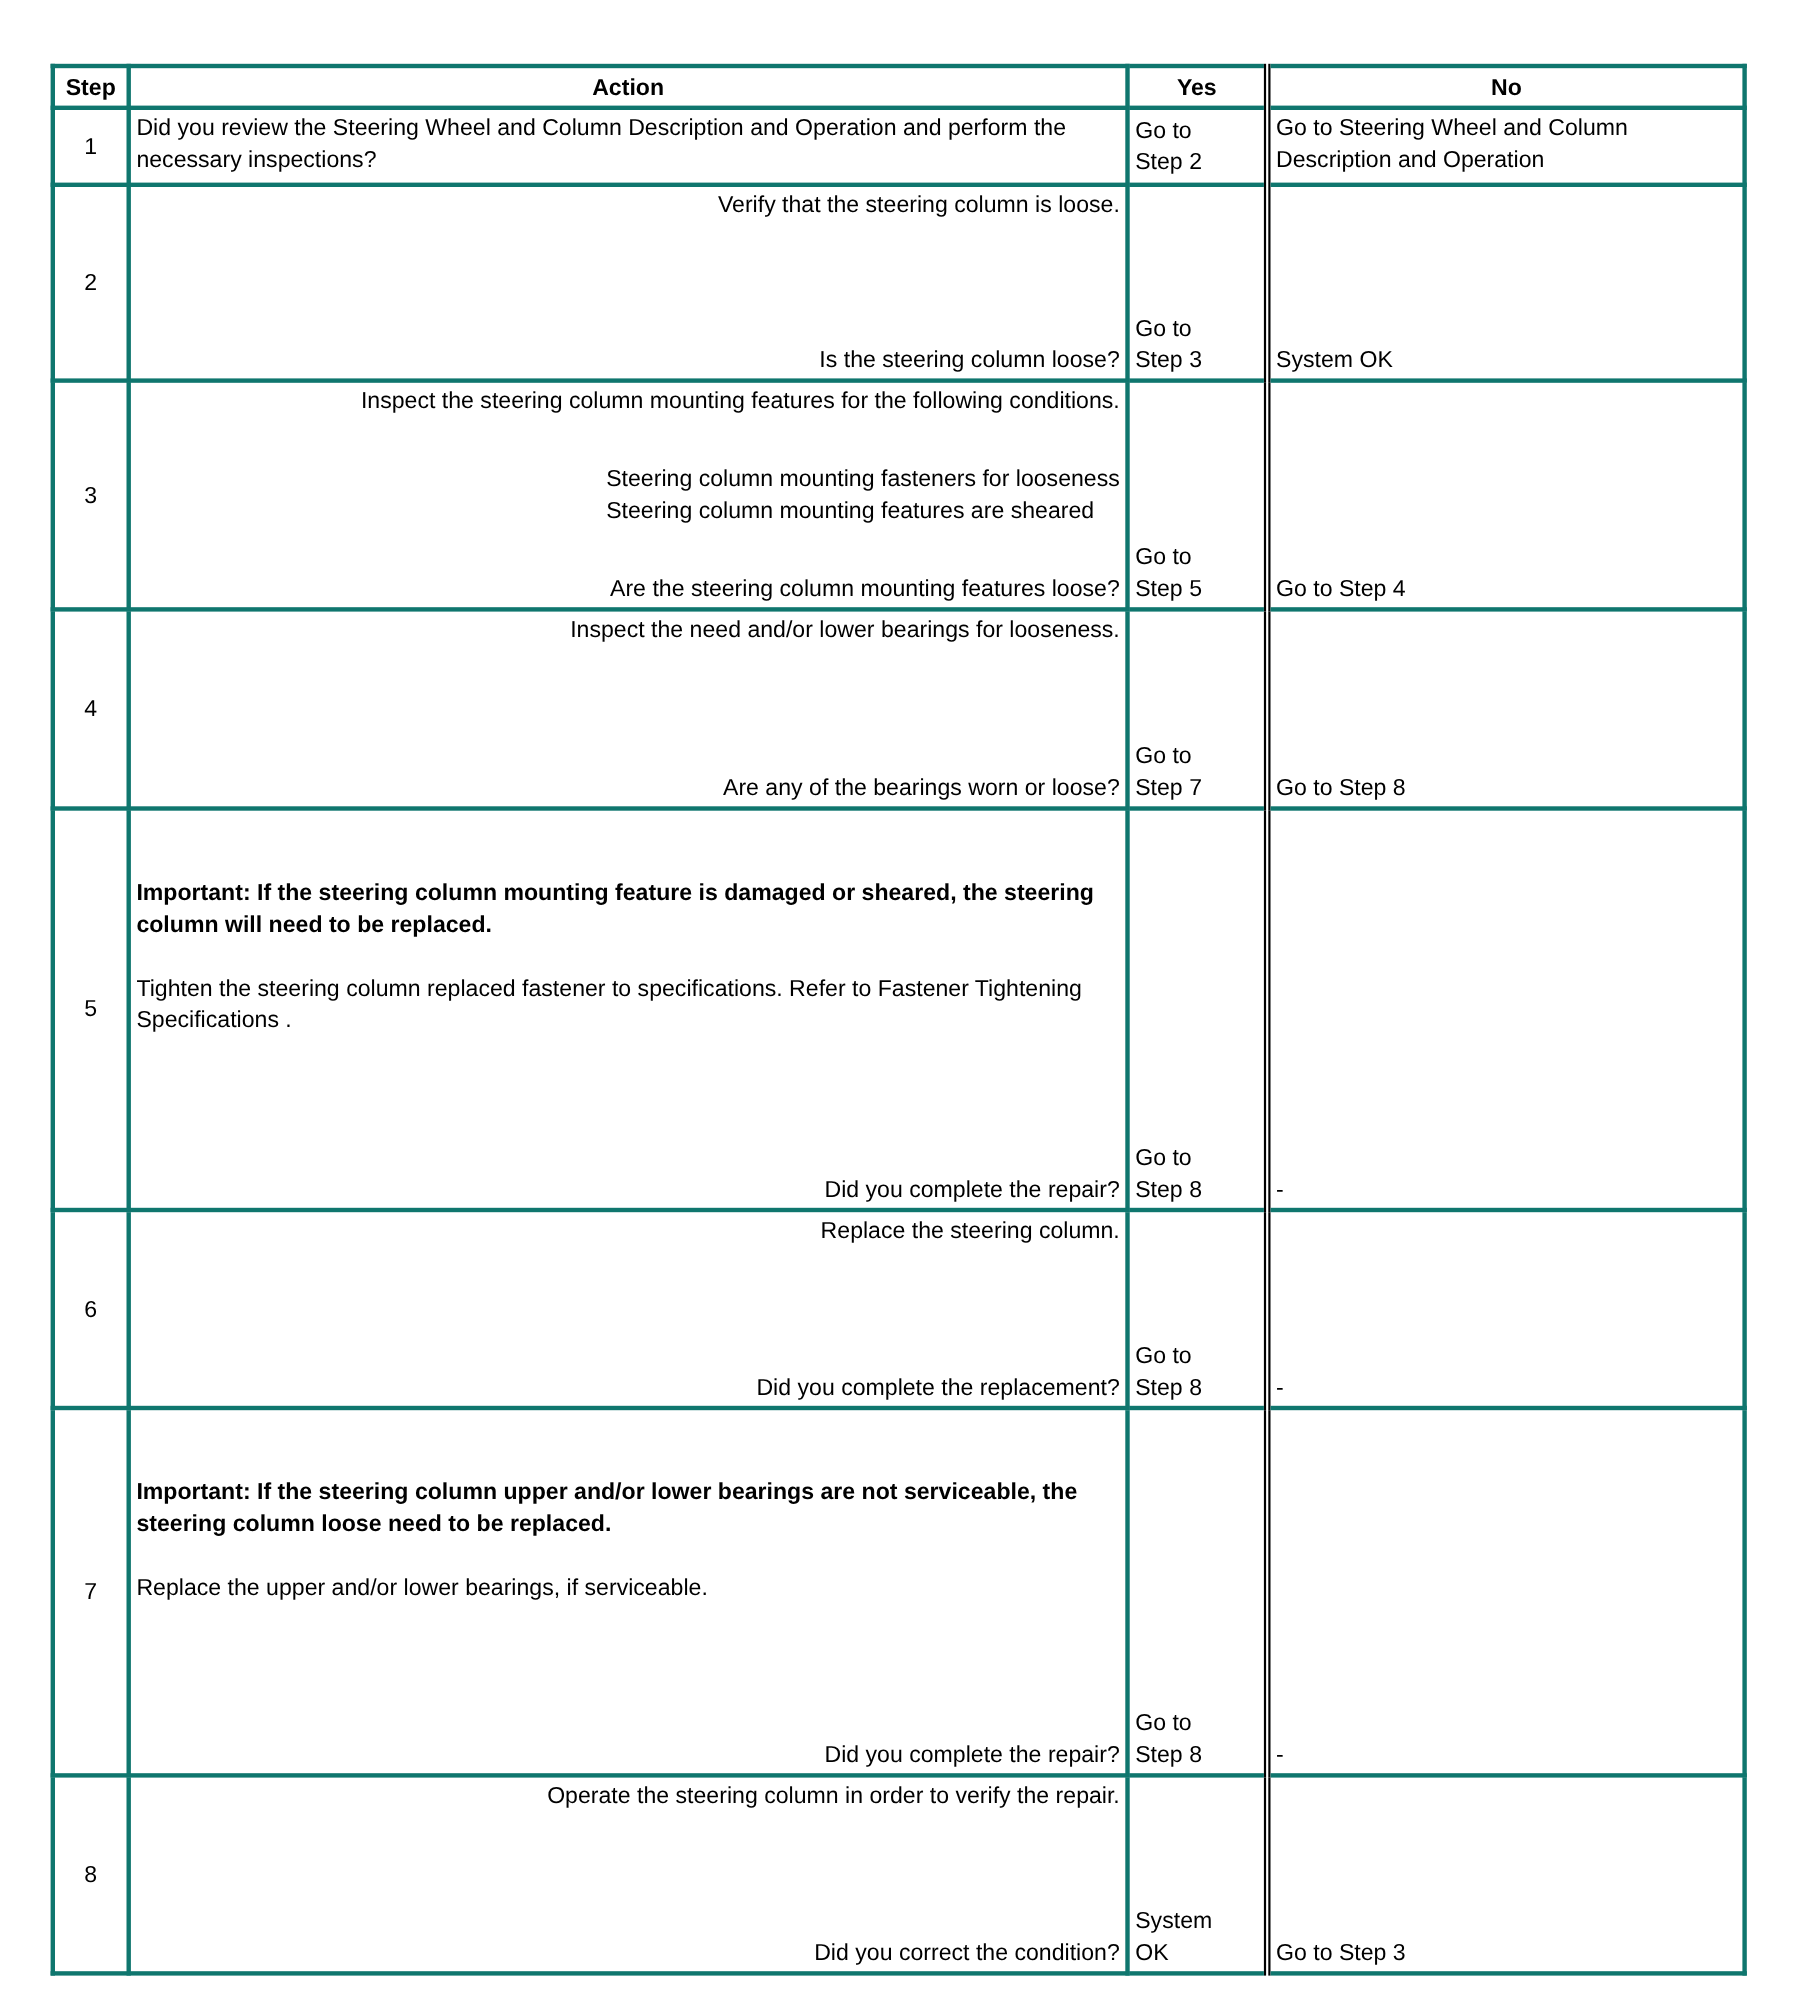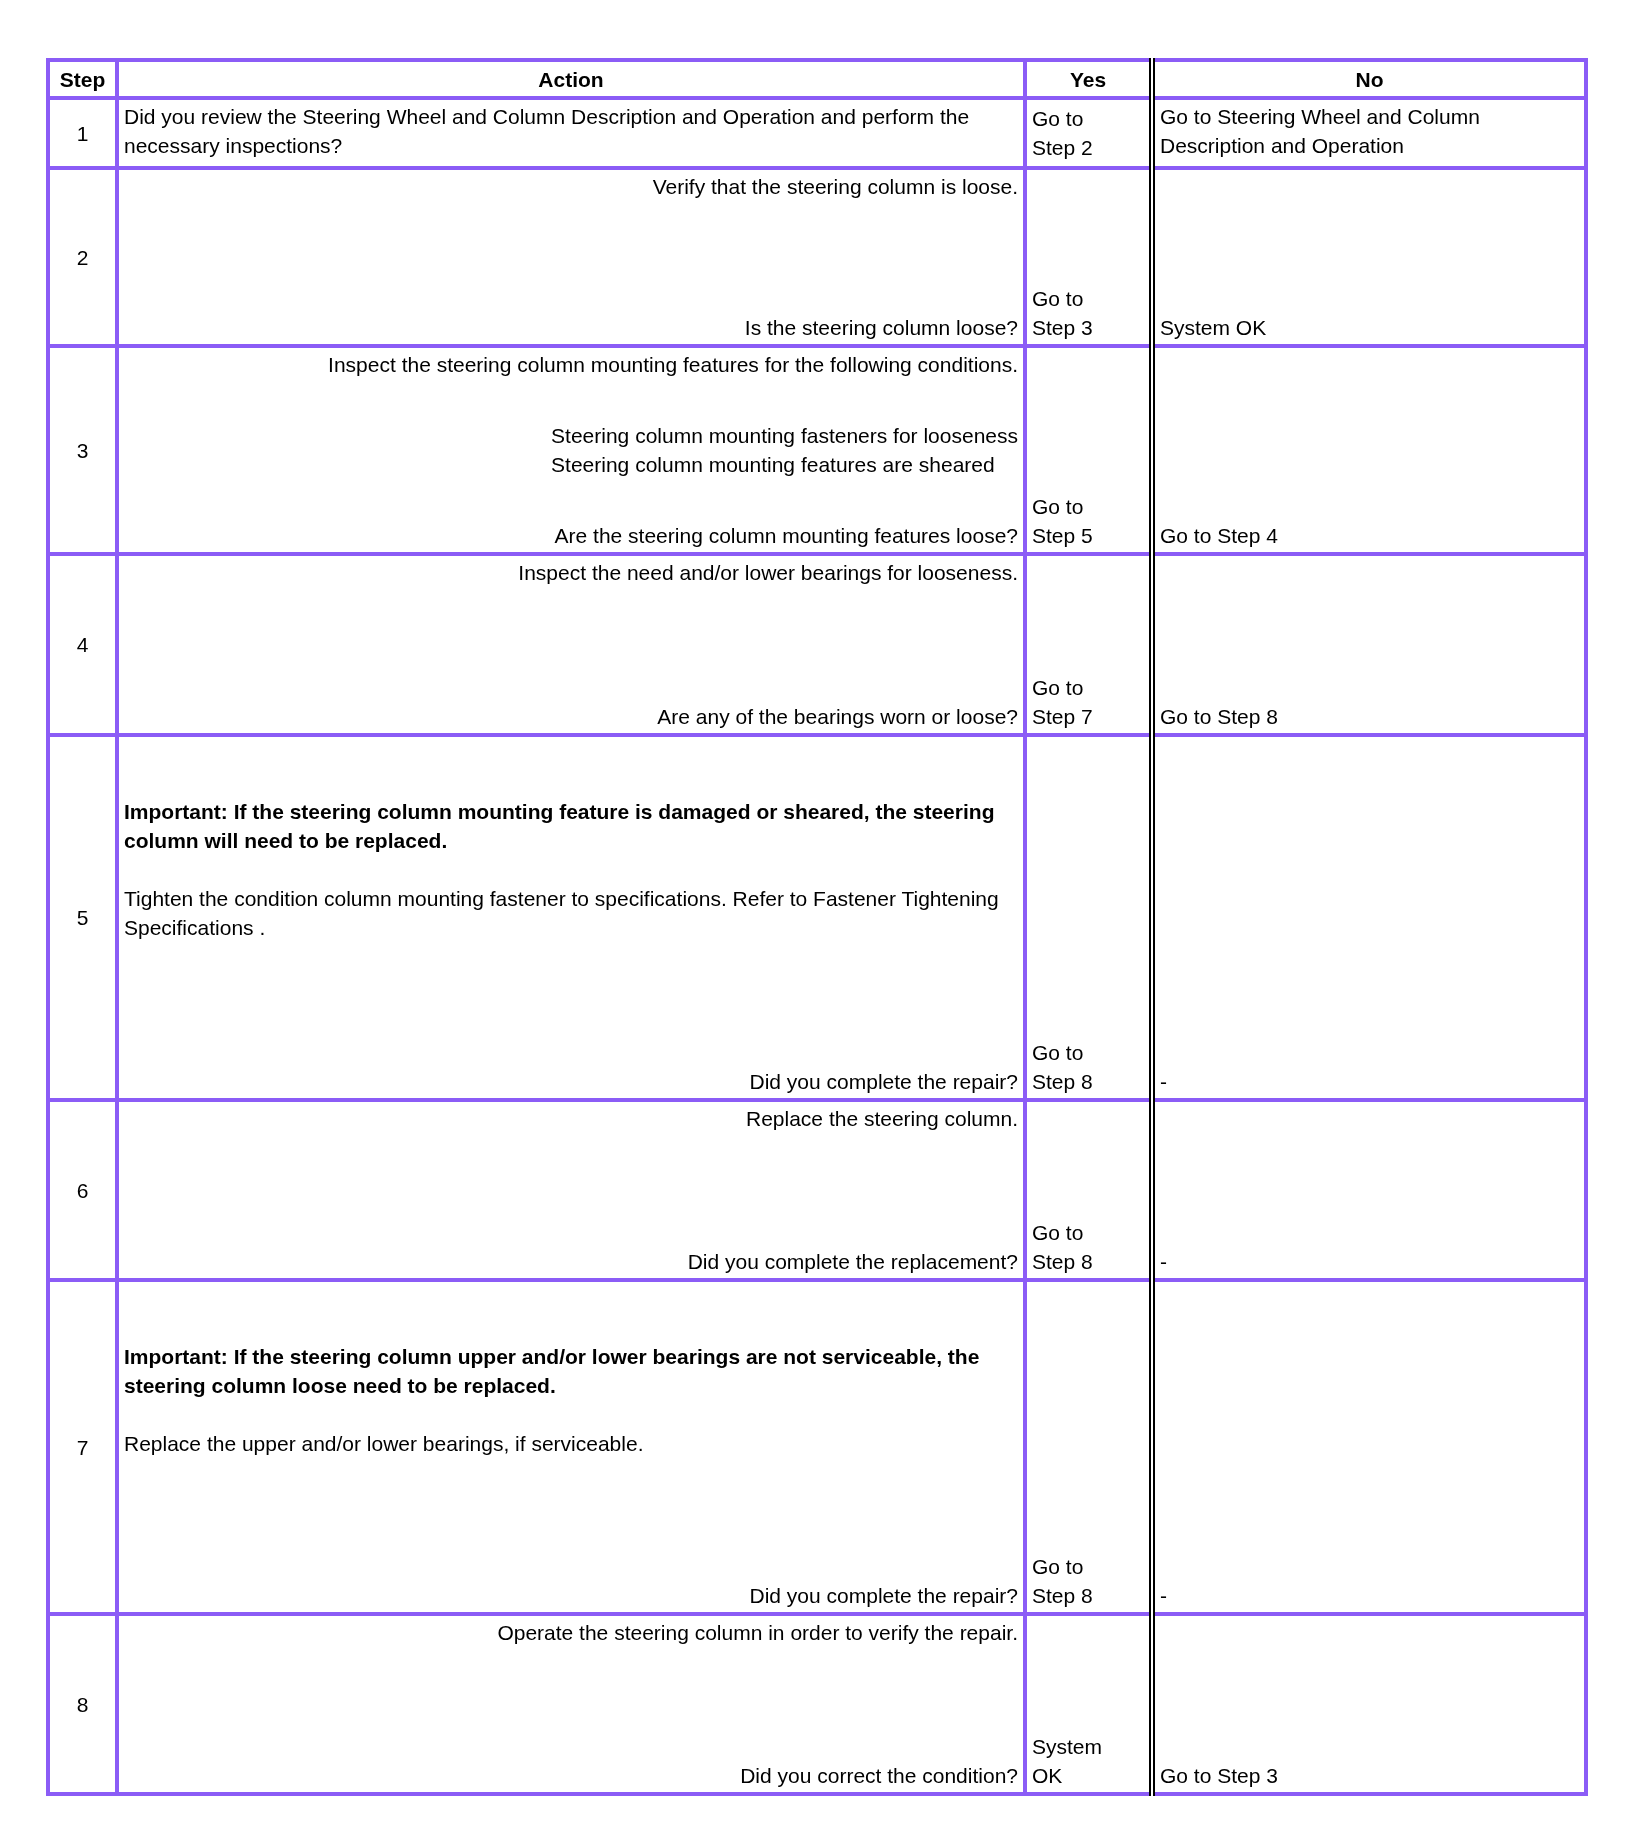--- a/index.html
+++ b/index.html
@@ -4,21 +4,21 @@
 <style>
   html, body { margin:0; padding:0; background:#ffffff; }
   body { width:1632px; height:1828px; position:relative; font-family:"Liberation Sans", sans-serif; color:#000; }
   table.diag {
     position:absolute; left:46px; top:58px; width:1538px;
     border-collapse:collapse; table-layout:fixed;
     border:4px solid #000;
     font-size:21px; line-height:29px;
   }
   table.diag td, table.diag th {
-    border:4px solid #8b5cf6; padding:2px 5px; vertical-align:top;
+    border:4px solid #0f766e; padding:2px 5px; vertical-align:top;
   }
   table.diag th { font-weight:bold; text-align:center; height:34px; vertical-align:middle; padding:0 4px; }
   col.c-step { width:69px; }
   col.c-action { width:908px; }
   col.c-yes { width:127px; }
   col.c-no { width:434px; }
   td.yes-cell, th.yes-h { border-right:6px double #000 !important; }
   td.step { text-align:center; vertical-align:middle !important; }
   td.yes, td.no { text-align:left; vertical-align:bottom !important; }
   td.no.top { text-align:left; vertical-align:top !important; }
@@ -121,21 +121,21 @@
 
     <tr class="r5">
       <td class="step">5</td>
       <td class="action">
         <div class="cell-inner">
           <div>
             <div class="blank"></div>
               <div class="blank"></div>
             <div class="bold">Important: If the steering column mounting feature is damaged or sheared, the steering column will need to be replaced.</div>
             <div class="blank"></div>
-            <div>Tighten the condition column mounting fastener to specifications. Refer to Fastener Tightening Specifications .</div>
+            <div>Tighten the steering column replaced fastener to specifications. Refer to Fastener Tightening Specifications .</div>
           </div>
           <div>Did you complete the repair?</div>
         </div>
       </td>
       <td class="yes yes-cell">
         <div>Go to</div>
         <div>Step 8</div>
       </td>
       <td class="no">-</td>
     </tr>

